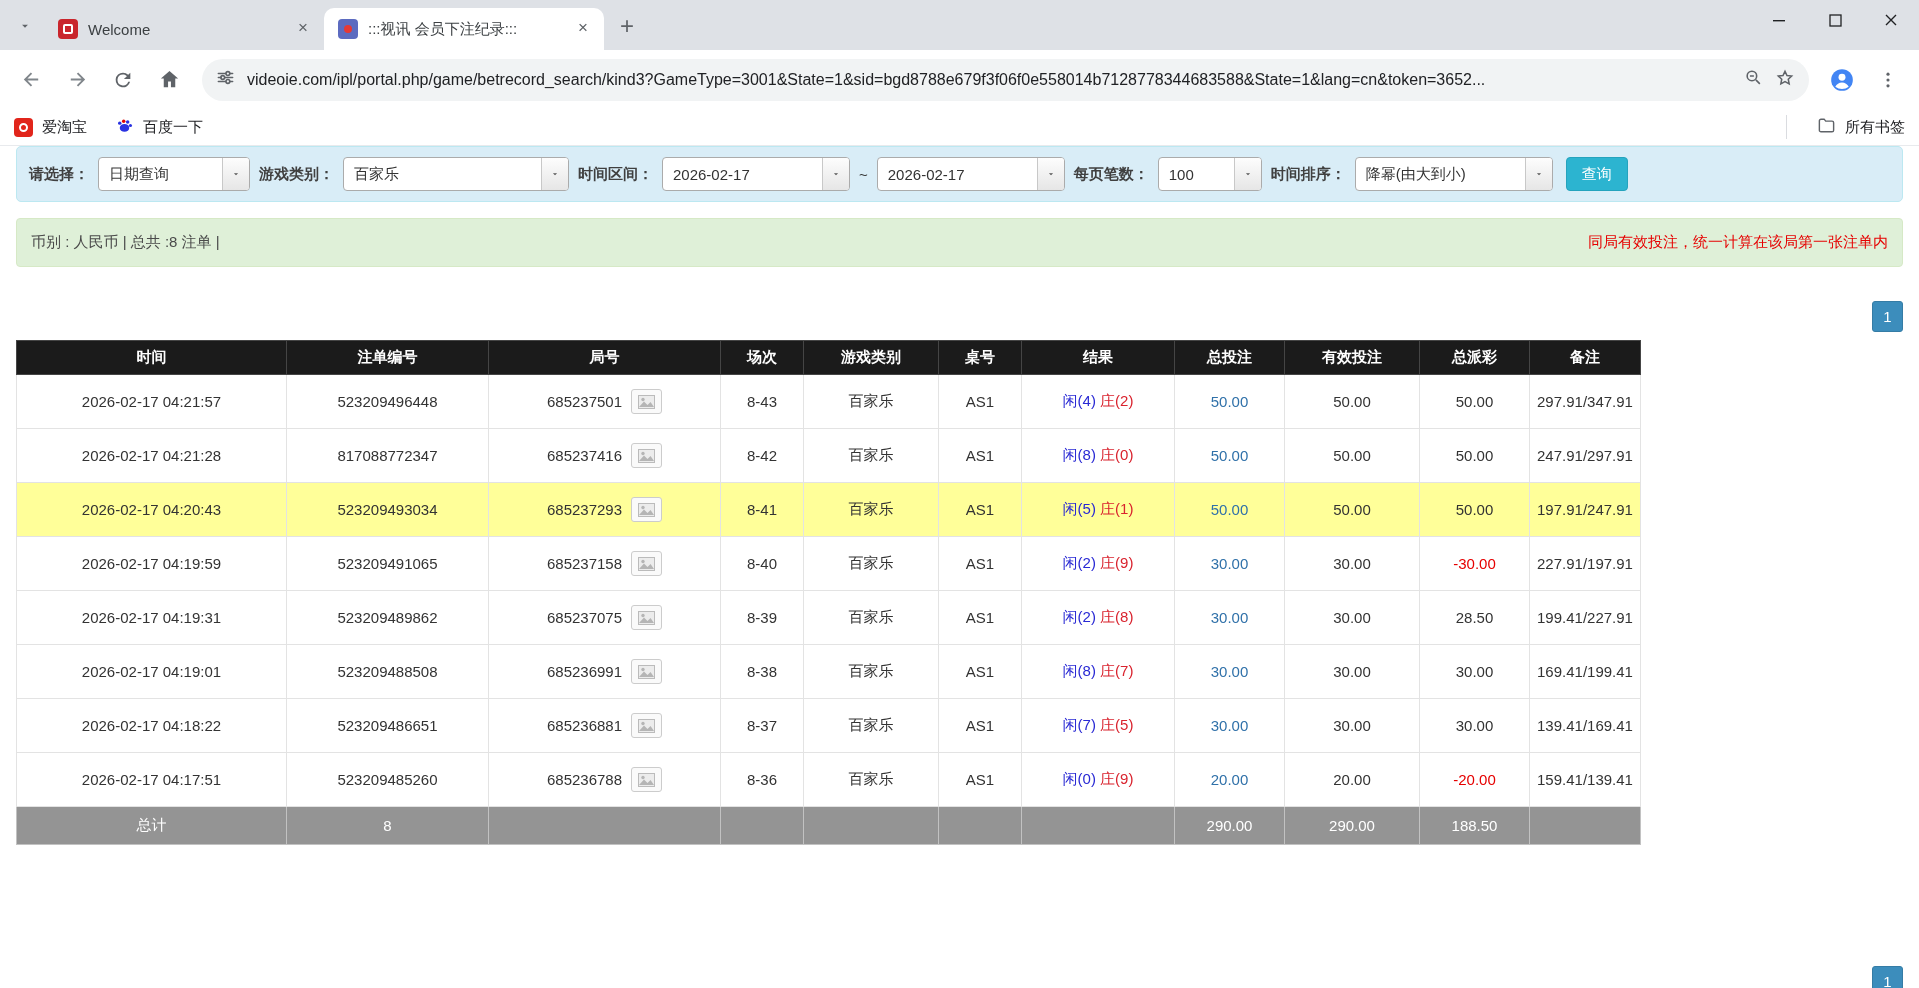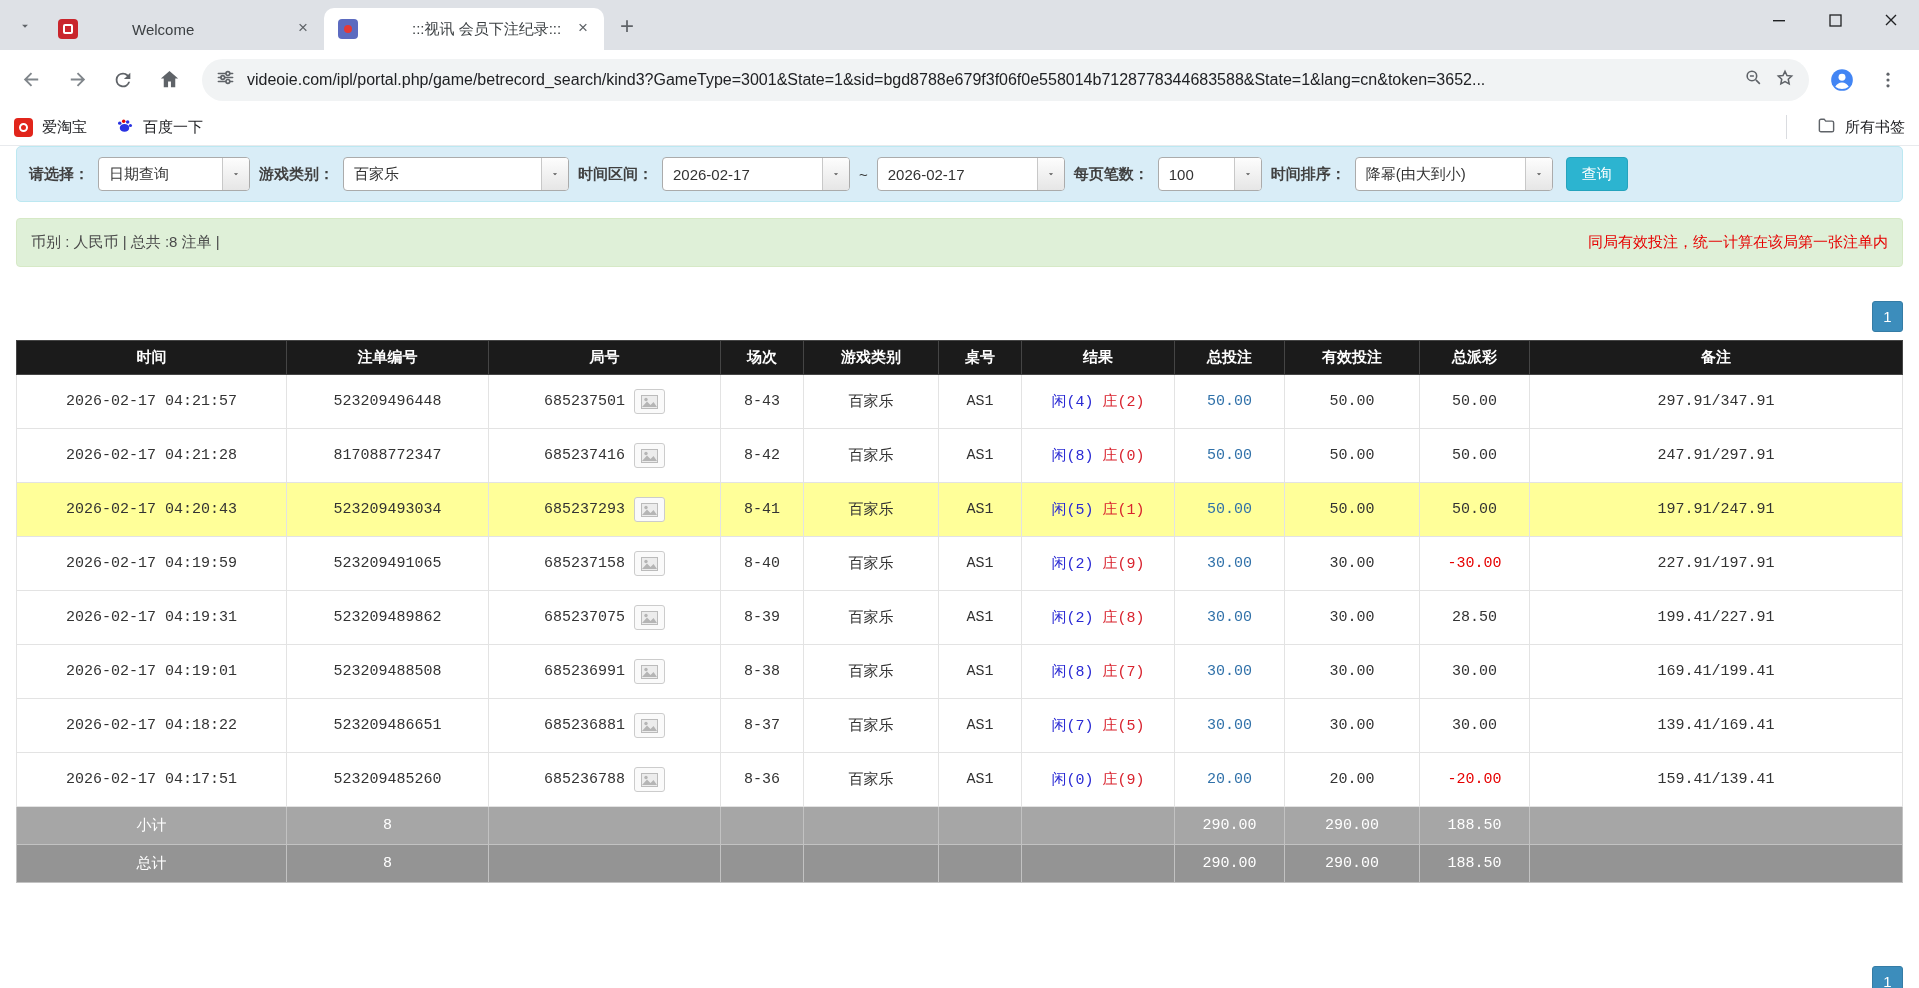--- a/index.html
+++ b/index.html
@@ -10,21 +10,21 @@
   
   .tabstrip { height:50px; background:#dee1e6; display:flex; align-items:flex-end; padding:0 6px; position:relative; }
   .tab-search-btn { width:34px; height:34px; margin:0 2px 7px 2px; border-radius:50%; display:flex; align-items:center; justify-content:center; color:#5f6368; cursor:pointer; }
   .tab { width:280px; height:42px; display:flex; align-items:center; gap:10px; padding:0 10px 0 14px; border-radius:10px 10px 0 0; font-size:15px; color:#3c4043; cursor:pointer; }
   .tab.active { background:#fff; }
   .favicon { width:20px; height:20px; border-radius:4px; flex:none; }
   .fav-red { background:#c9252c; position:relative; }
   .fav-red::after { content:""; position:absolute; inset:5px; border:2px solid #fff; border-radius:2px; }
   .fav-site { background:#5c6bc0; position:relative; }
   .fav-site::after { content:""; position:absolute; left:6px; top:6px; width:8px; height:8px; border-radius:50%; background:#e53935; }
-  .tab-title { flex:1; white-space:nowrap; overflow:hidden;margin-left:44px; }
+  .tab-title { flex:1; white-space:nowrap; overflow:hidden; }
   .tab-close { width:22px; height:22px; border-radius:50%; text-align:center; line-height:20px; color:#5f6368; font-size:17px; flex:none; cursor:pointer; }
   .newtab-btn { width:34px; height:34px; margin:0 0 7px 6px; display:flex; align-items:center; justify-content:center; color:#5f6368; font-size:24px; border-radius:50%; cursor:pointer; }
   .win-controls { position:absolute; right:0; top:0; height:40px; display:flex; }
   .win-btn { width:56px; height:40px; display:flex; align-items:center; justify-content:center; color:#202124; cursor:pointer; }
 
   .toolbar { height:59px; background:#fff; display:flex; align-items:center; padding:0 10px; gap:4px; }
   .nav-btn { width:42px; height:42px; border-radius:50%; display:flex; align-items:center; justify-content:center; flex:none; cursor:pointer; }
   .omnibox { flex:1; height:42px; background:#f1f3f4; border-radius:21px; display:flex; align-items:center; padding:0 14px; gap:12px; margin:0 8px; }
   .omnibox .url { flex:1; font-size:16px; color:#202124; white-space:nowrap; overflow:hidden; }
 
@@ -46,21 +46,21 @@
   .w-mode { width:152px; } .w-game { width:226px; } .w-date { width:188px; } .w-size { width:104px;gap:12px; } .w-sort { width:198px; }
   .tilde { color:#333; }
   .search-btn { background:#2cb4d0; color:#fff; border:1px solid #25a3bd; border-radius:4px; height:34px; padding:0 15px; font-size:15px; margin-left:4px; cursor:pointer; }
 
   .summary { margin:16px; background:#dff0d8; border:1px solid #d6e9c6; border-radius:4px; padding:14px; display:flex; justify-content:space-between; align-items:center; font-size:15px; color:#4a4a4a; }
   .summary .notice { color:#e60000; }
 
   .pagination-row { display:flex; justify-content:flex-end; margin:34px 16px 8px; }
   .page-btn { min-width:31px; height:31px; background:#3c8dbc; color:#fff; border:1px solid #357ca5; display:flex; align-items:center; justify-content:center; font-size:15px; border-radius:3px; cursor:pointer; }
 
-  table.bet-table { width:1887px; margin:0 16px; border-collapse:collapse; table-layout:fixed; font-size:15px; color:#333;font-family:Liberation Mono, monospace; }
+  table.bet-table { width:1625px; margin:0 16px; border-collapse:collapse; table-layout:fixed; font-size:15px; color:#333; }
   .bet-table th { background:#1b1b1b; color:#fff; font-weight:bold; height:34px; border:1px solid #454545; font-size:15px; }
   .bet-table td { border:1px solid #e3e3e3; text-align:center; height:54px; background:#fff; }
   .bet-table tbody tr.hl td { background:#ffff99; }
   .link-blue { color:#3071a9; cursor:pointer; }
   .res-player { color:#2929d4; }
   .res-banker { color:#d9232e; }
   .neg { color:#e60000; }
   .round-wrap { display:flex; align-items:center; justify-content:center; gap:9px; }
   .preview-btn { width:31px; height:25px; border:1px solid #ccc; border-radius:3px; background:#fafafa; display:inline-flex; align-items:center; justify-content:center; cursor:pointer; }
   .bet-table tfoot td { background:#a6a6a6; color:#fff; height:38px; border:1px solid #c2c2c2; }
@@ -487,33 +487,20 @@
             <td>百家乐</td>
             <td>AS1</td>
             <td><span class="res-player">闲(0)</span> <span class="res-banker">庄(9)</span></td>
             <td><span class="link-blue">20.00</span></td>
             <td>20.00</td>
             <td class="neg">-20.00</td>
             <td>159.41/139.41</td>
           </tr>
         </tbody>
       <tfoot id="bet-tfoot">
-          <tr>
-            <td>小计</td>
-            <td>8</td>
-            <td></td>
-            <td></td>
-            <td></td>
-            <td></td>
-            <td></td>
-            <td>290.00</td>
-            <td>290.00</td>
-            <td>188.50</td>
-            <td></td>
-          </tr>
           <tr class="grand">
             <td>总计</td>
             <td>8</td>
             <td></td>
             <td></td>
             <td></td>
             <td></td>
             <td></td>
             <td>290.00</td>
             <td>290.00</td>

